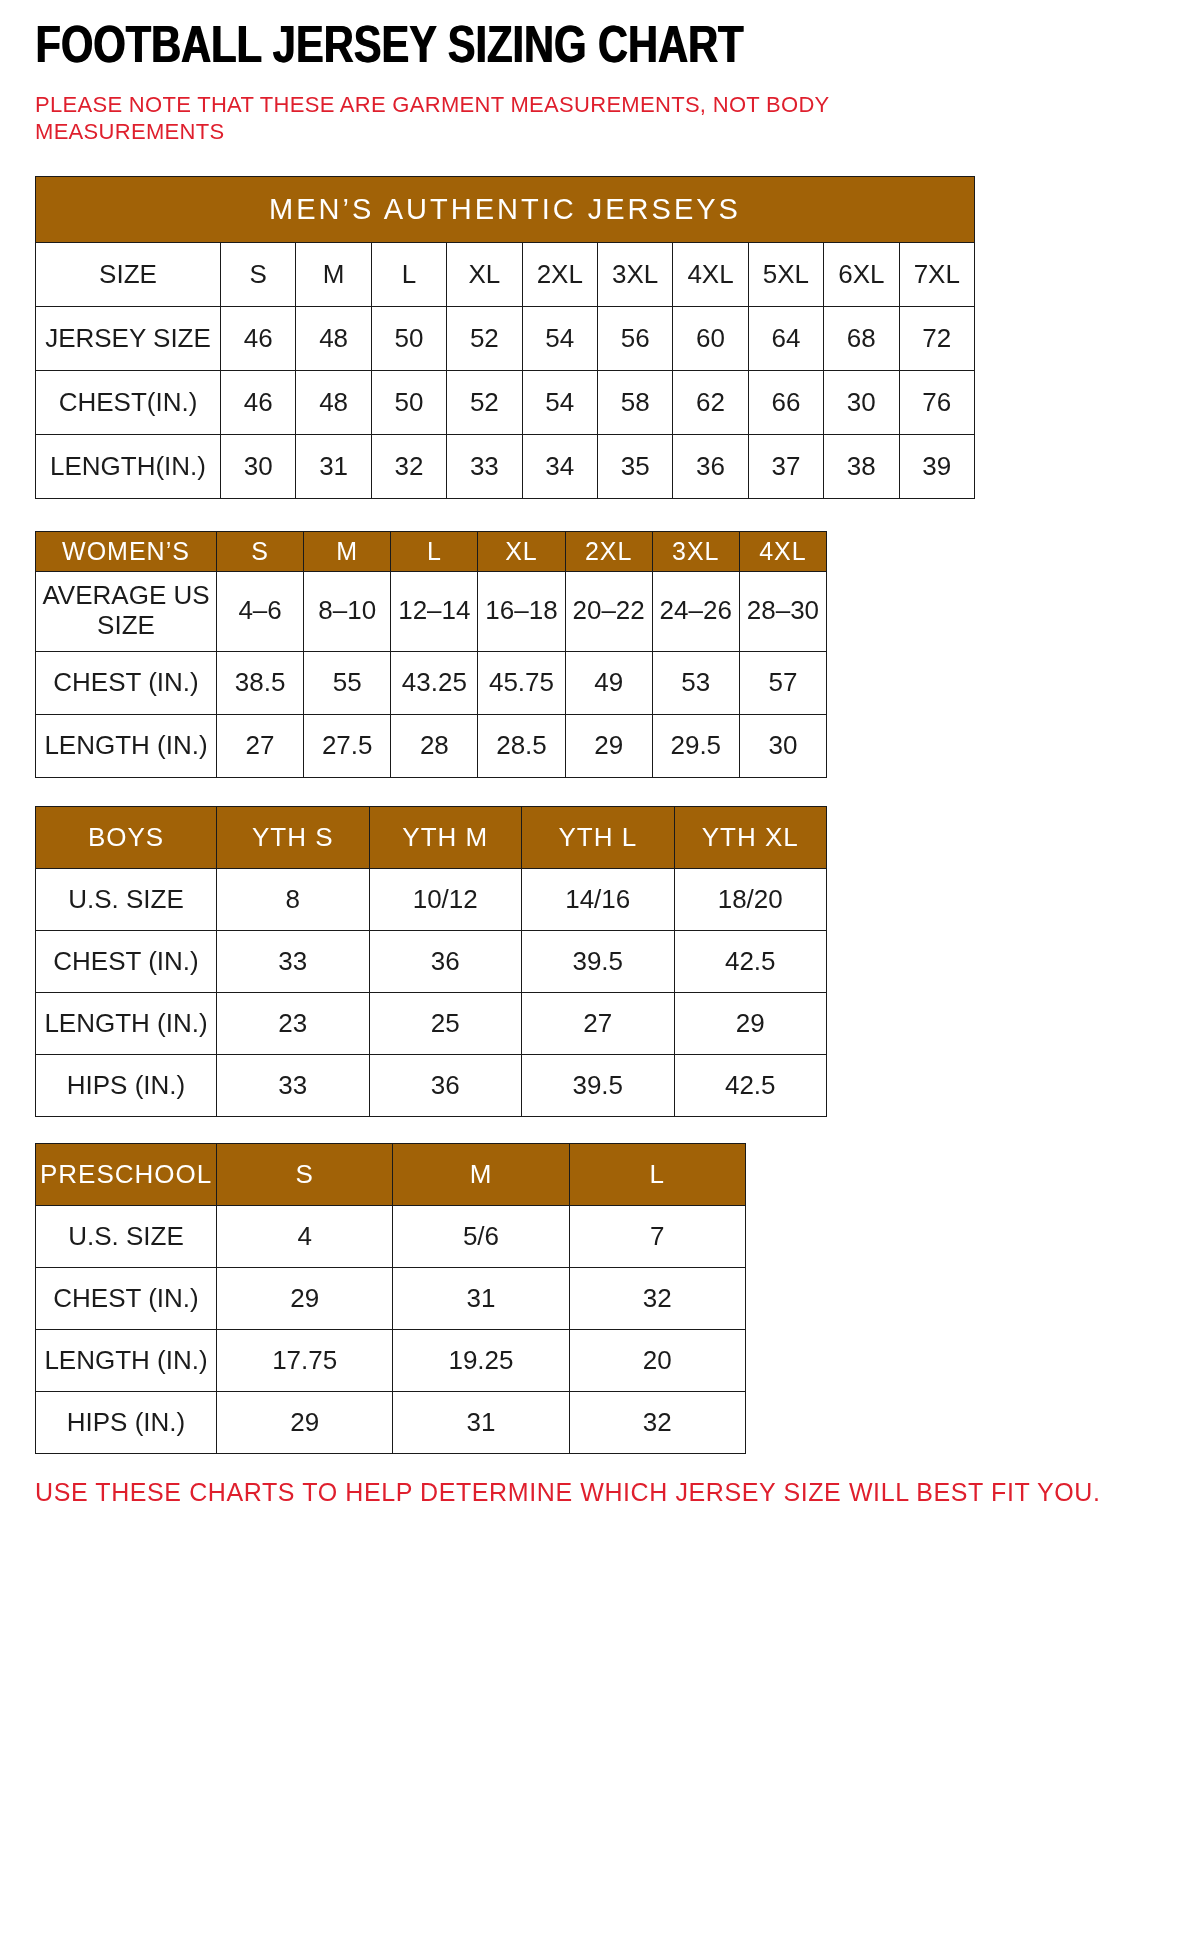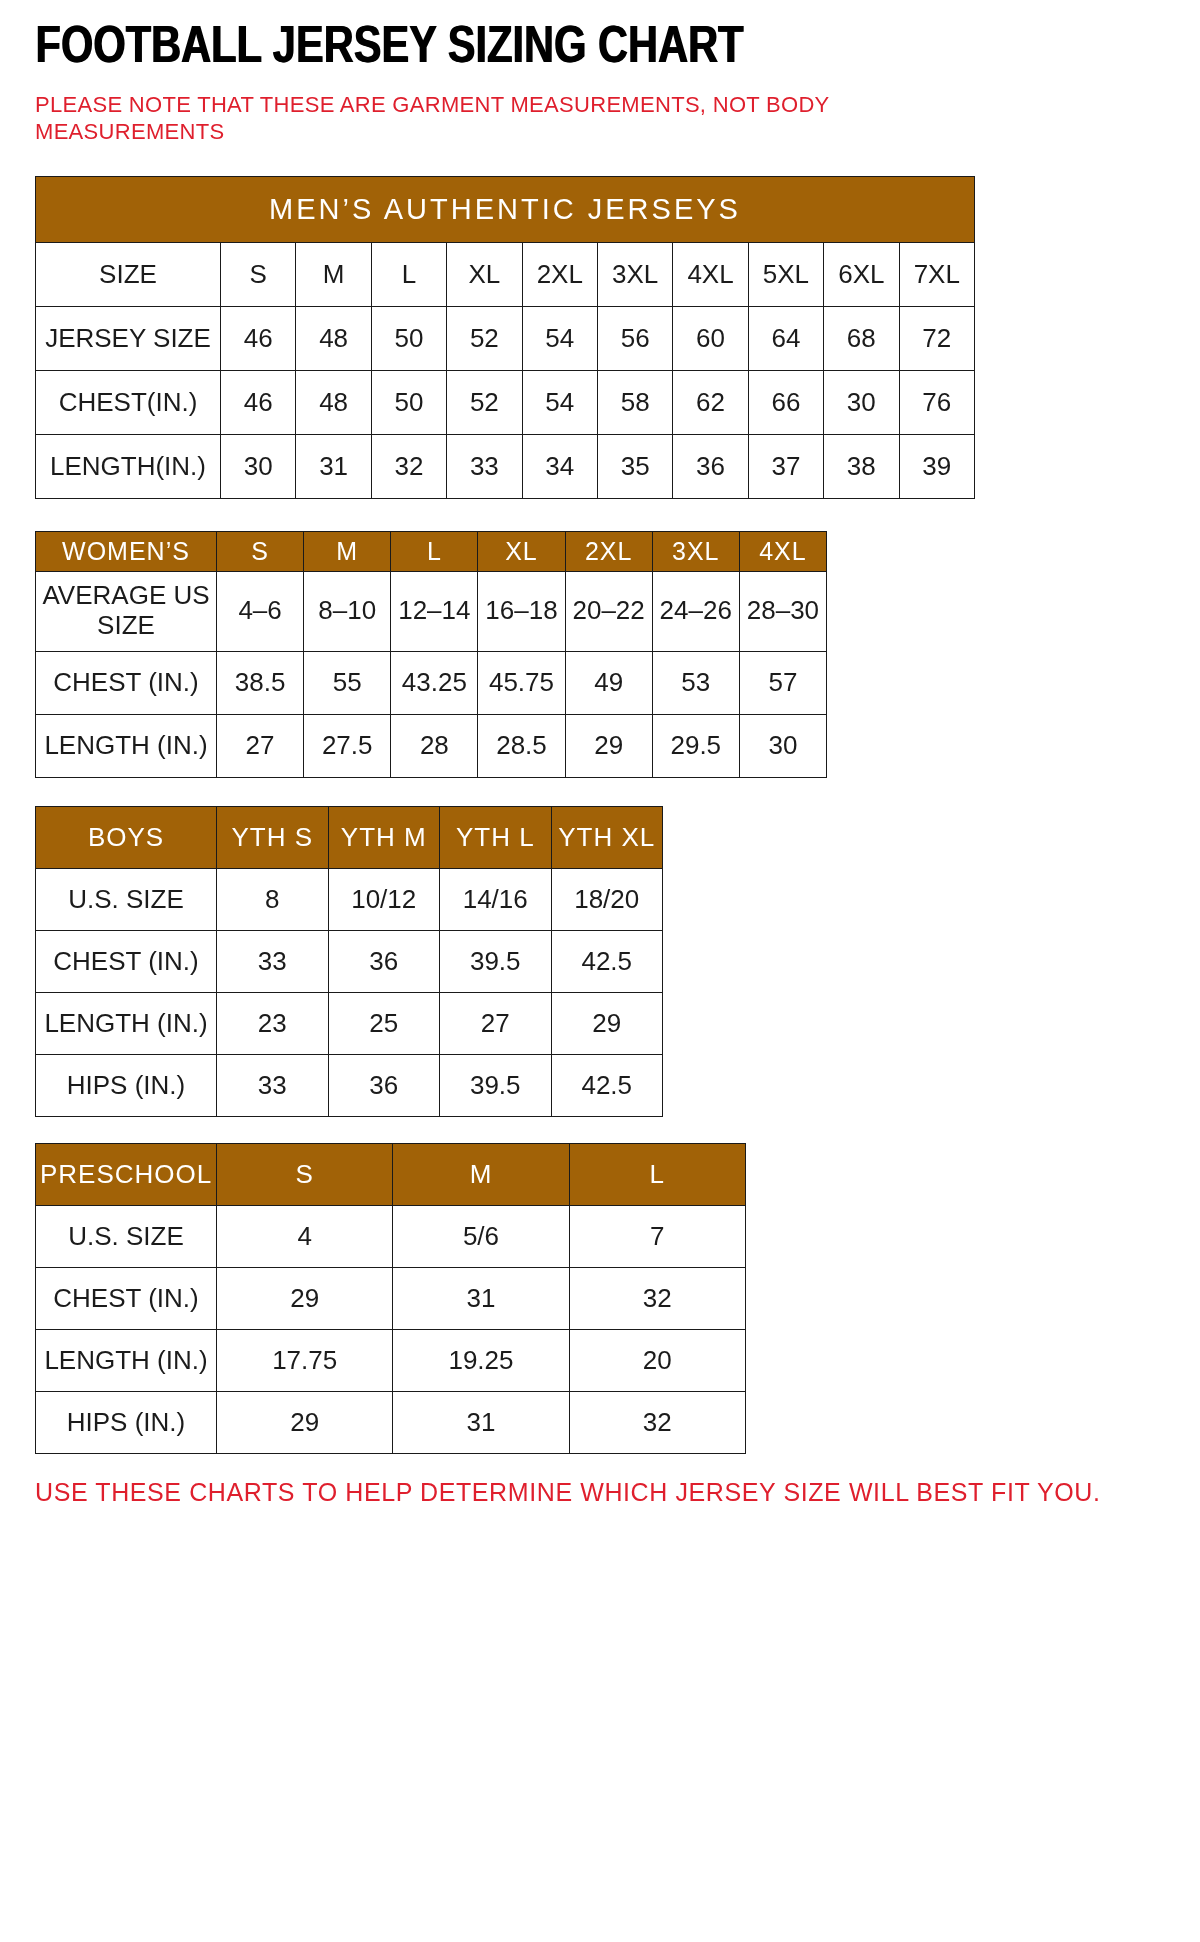--- a/index.html
+++ b/index.html
@@ -61,21 +61,21 @@
     letter-spacing: 3px;
   }
 
   
   .womens { width: 792px; margin-top: 32px; }
   .womens th { height: 40px; font-size: 25px; letter-spacing: 1px; }
   .womens td { height: 63px; margin-top: 48px; }
   .womens tr.tall td { height: 80px; line-height: 1.15; }
 
   
-  .boys { width: 628px; margin-top: 28px; }
+  .boys { width: 792px; margin-top: 28px; }
   .boys th { height: 62px; letter-spacing: 1px; }
   .boys td { height: 62px; }
 
   
   .preschool { width: 711px; margin-top: 26px; }
   .preschool th { height: 62px; letter-spacing: 1px; }
   .preschool td { height: 62px; }
 
   .footer-note {
     margin: 24px 0 8px 0;

